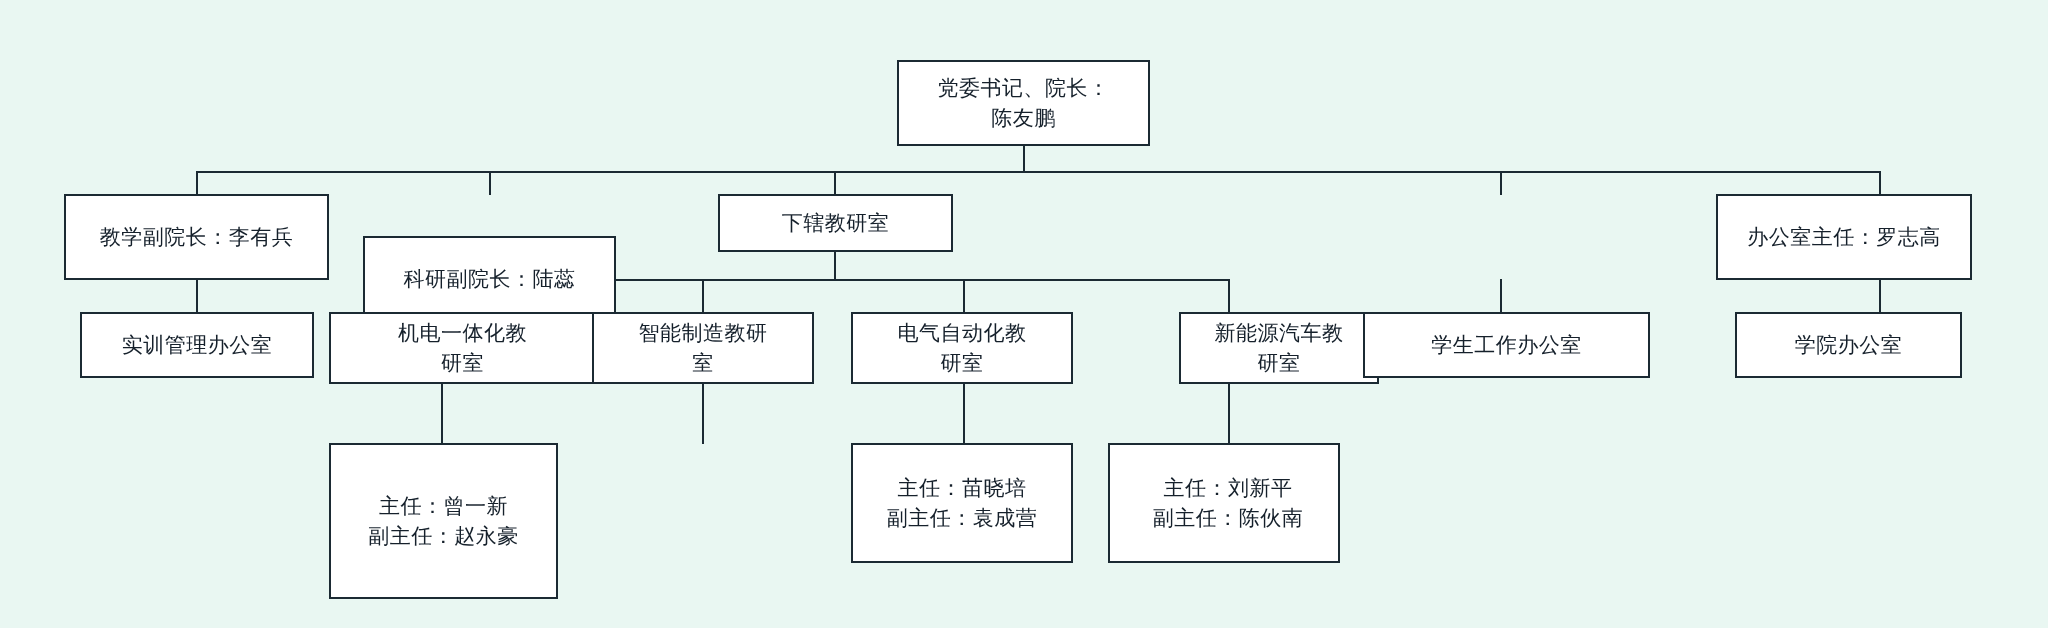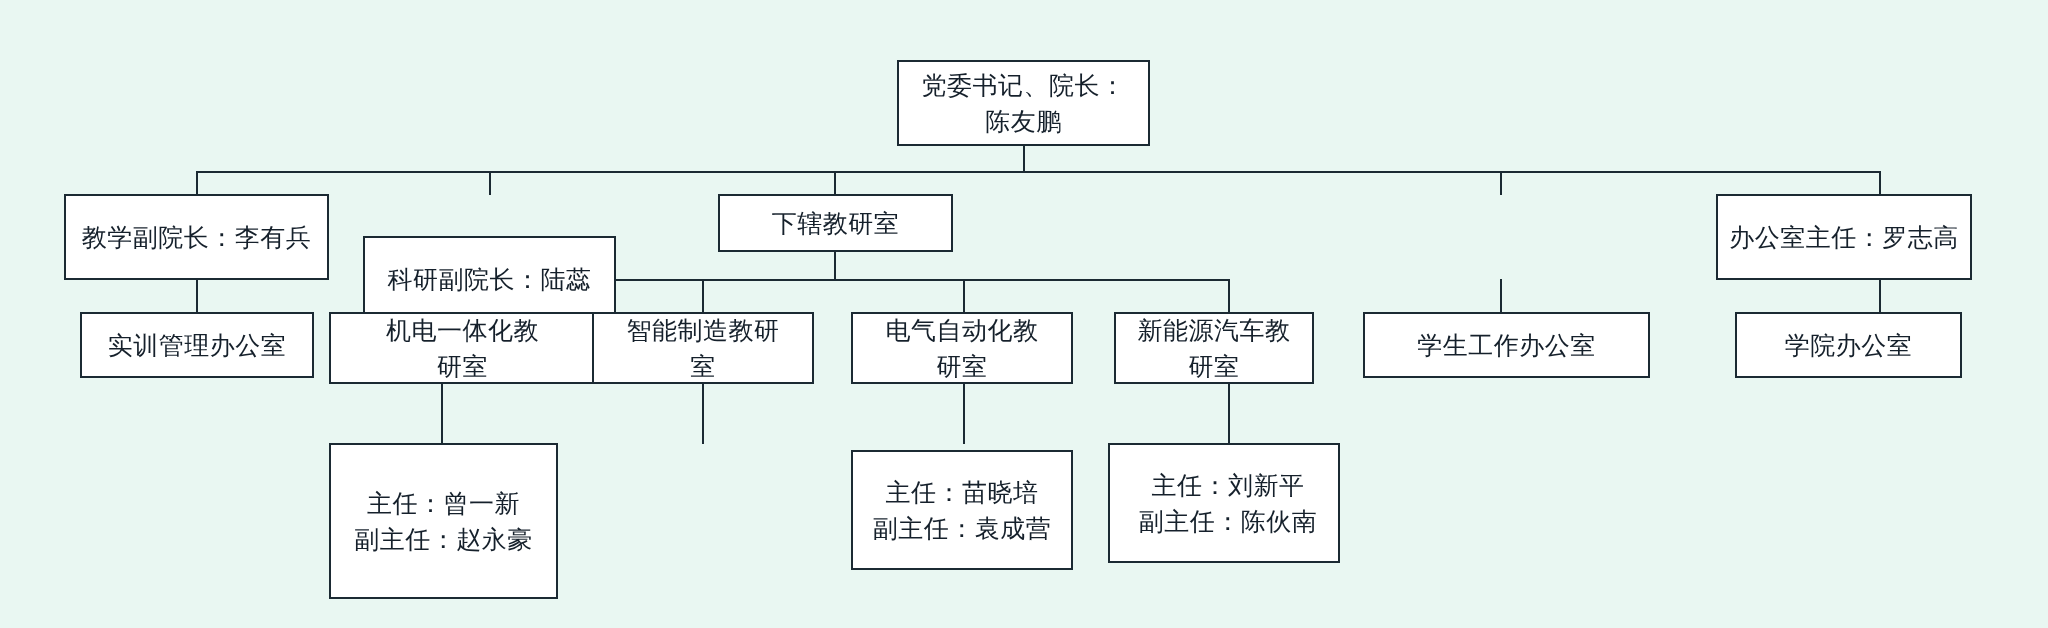--- a/index.html
+++ b/index.html
@@ -22,21 +22,21 @@
     position: absolute;
     box-sizing: border-box;
     background: #ffffff;
     border: 2px solid #1b2a33;
     display: flex;
     flex-direction: column;
     align-items: center;
     justify-content: center;
     text-align: center;
     color: #15202b;
-    font-size: 25px;
+    font-size: 21px;
     line-height: 1.45;
     letter-spacing: 0.5px;
     padding: 4px 8px;
   }
   .node .line {
     display: block;
     white-space: nowrap;
   }
   .node.wrapline .line {
     white-space: normal;
@@ -115,40 +115,40 @@
   <div class="node wrapline" style="left:592px; top:312px; width:222px; height:72px;">
     <span class="line">智能制造教研</span>
     <span class="line">室</span>
   </div>
 
   <div class="node wrapline" style="left:851px; top:312px; width:222px; height:72px;">
     <span class="line">电气自动化教</span>
     <span class="line">研室</span>
   </div>
 
-  <div class="node wrapline" style="left:1114px; top:312px; width:200px; height:72px;">
+  <div class="node wrapline" style="left:1179px; top:312px; width:200px; height:72px;">
     <span class="line">新能源汽车教</span>
     <span class="line">研室</span>
   </div>
 
   <div class="node" style="left:1363px; top:312px; width:287px; height:66px;">
     <span class="line">学生工作办公室</span>
   </div>
 
   <div class="node" style="left:1735px; top:312px; width:227px; height:66px;">
     <span class="line">学院办公室</span>
   </div>
 
   <div class="node" style="left:329px; top:443px; width:229px; height:156px;">
     <span class="line">主任：曾一新</span>
     <span class="line">副主任：赵永豪</span>
   </div>
 
 
-  <div class="node" style="left:851px; top:443px; width:222px; height:120px;margin-top:7px;">
+  <div class="node" style="left:851px; top:443px; width:222px; height:120px;">
     <span class="line">主任：苗晓培</span>
     <span class="line">副主任：袁成营</span>
   </div>
 
   <div class="node" style="left:1108px; top:443px; width:232px; height:120px;padding-left:16px;">
     <span class="line">主任：刘新平</span>
     <span class="line">副主任：陈伙南</span>
   </div>
 
 </div>

